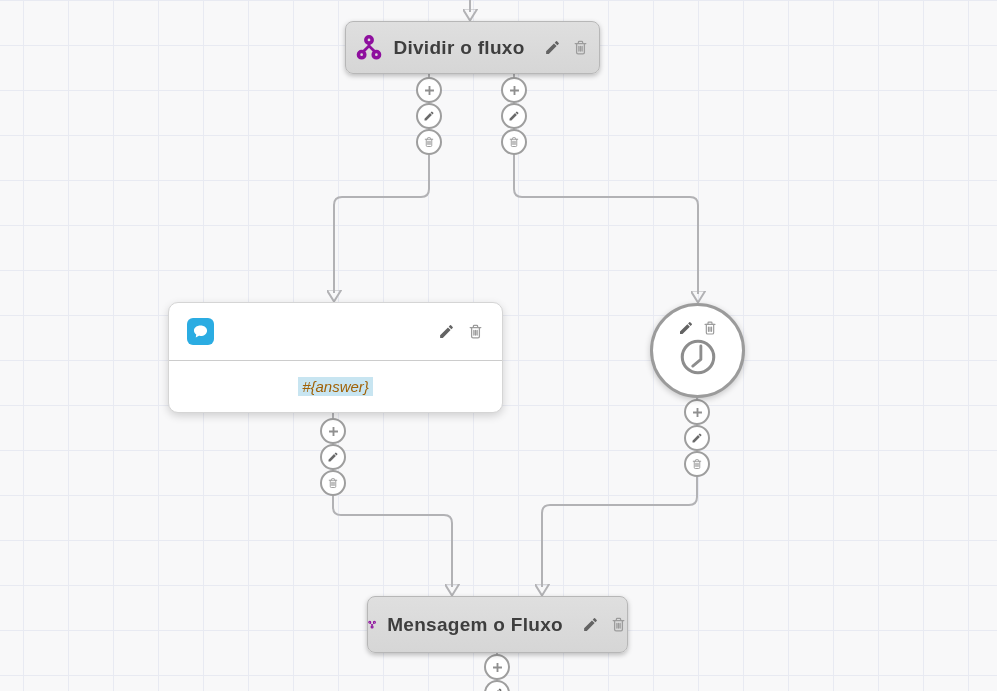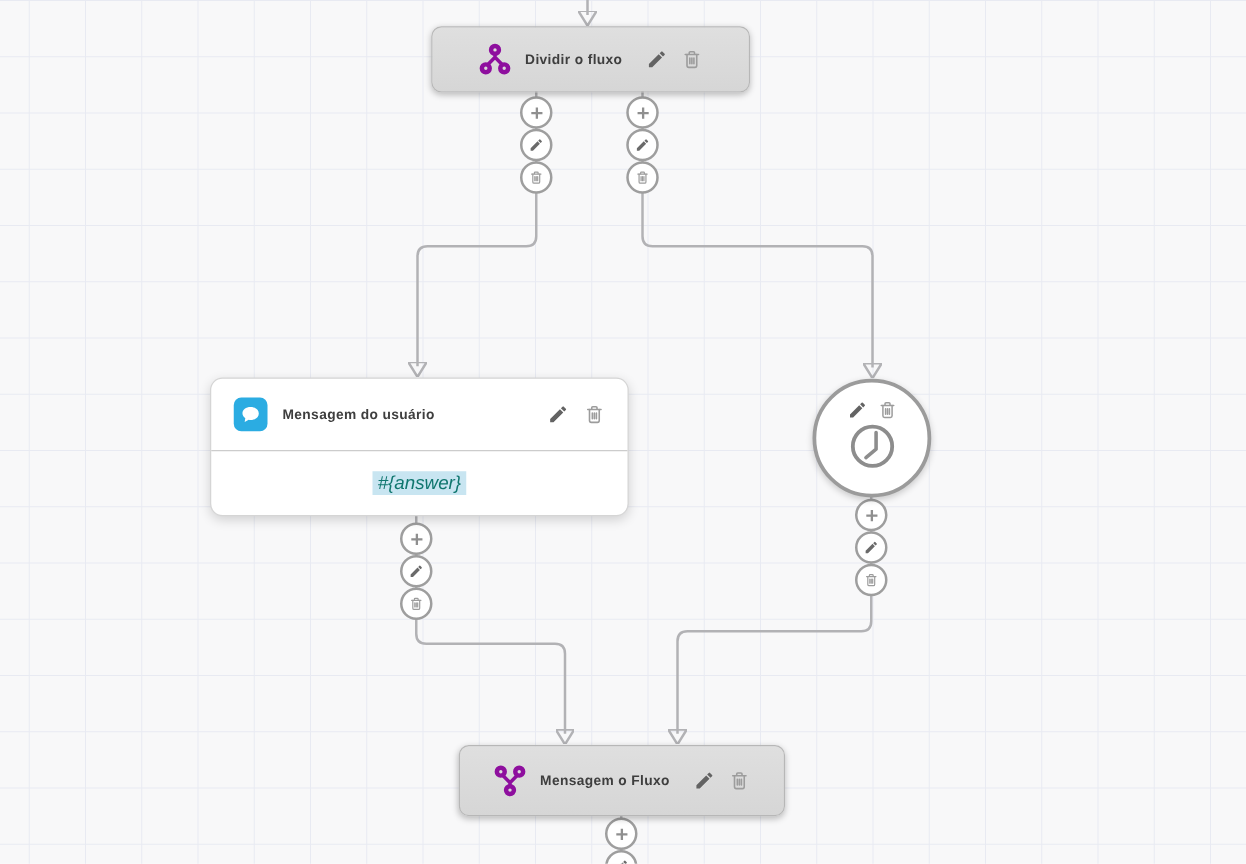--- a/index.html
+++ b/index.html
@@ -23,37 +23,37 @@
     display:flex; align-items:center; justify-content:center; padding:0; cursor:pointer;
   }
 
   .node { position:absolute; z-index:3; box-sizing:border-box; }
   .gray-node {
     display:flex; align-items:center; justify-content:center; gap:11px;
     background:linear-gradient(#dfdfdf,#d6d6d6);
     border:1px solid #b7b7b7; border-radius:8px;
     box-shadow:0 2px 5px rgba(0,0,0,0.25);
   }
-  .ntitle { font-size:11px; font-weight:bold; color:#3e3e3e; letter-spacing:0.3px; white-space:nowrap; }
+  .ntitle { font-size:19px; font-weight:bold; color:#3e3e3e; letter-spacing:0.3px; white-space:nowrap; }
   .gray-node .ntitle { margin-right:8px; }
   .act { background:none; border:none; padding:0; display:flex; align-items:center; cursor:pointer; }
 
   .card {
     background:#fff; border:1px solid #d5d5d5; border-radius:10px;
     box-shadow:0 3px 9px rgba(0,0,0,0.16);
     display:flex; flex-direction:column;
   }
   .card-header { display:flex; align-items:center; height:57px; padding:0 18px; gap:12px; border-bottom:1px solid #cccccc; }
   .spacer { flex:1; }
   .msg-icon-box {
     width:27px; height:27px; border-radius:6px; background:#2bace2;
     display:flex; align-items:center; justify-content:center; flex:0 0 auto;
   }
   .card-body { flex:1; display:flex; align-items:center; justify-content:center; }
-  .var-chip { font-size:15px; font-style:italic; color:#0f766e; background:#c8e5f1; padding:1px 4px; }
+  .var-chip { font-size:15px; font-style:italic; color:#a16207; background:#c8e5f1; padding:1px 4px; }
 
   .circle-node {
     background:#fff; border:3px solid #9b9b9b; border-radius:50%;
     box-shadow:0 2px 6px rgba(0,0,0,0.2);
     display:flex; flex-direction:column; align-items:center;
   }
   .circle-actions { display:flex; gap:8px; margin-top:14px; }
 </style>
 </head>
 <body>
@@ -196,21 +196,20 @@
     </button>
   </div>
 
   <div class="node card" style="left:168px;top:302px;width:335px;height:111px">
     <div class="card-header">
       <span class="msg-icon-box">
         <svg width="17" height="17" viewBox="0 0 20 20">
             <path fill="#ffffff" d="M10,3 C5.6,3 2.3,5.5 2.3,8.9 c0,1.9 1.1,3.5 2.7,4.6 L4.4,17.2 l3.8-2.1 c0.6,0.1 1.2,0.2 1.8,0.2 4.4,0 7.7-2.6 7.7-6.2 C17.7,5.5 14.4,3 10,3 z"></path>
           </svg>
       </span>
-      <span class="ntitle">Mensagem do usuário</span>
       <span class="spacer"></span>
       <button class="act">
         <svg width="17" height="17" viewBox="0 0 24 24">
             <path fill="#636363" d="M3 17.25V21h3.75L17.81 9.94l-3.75-3.75L3 17.25zM20.71 7.04a1 1 0 0 0 0-1.41l-2.34-2.34a1 1 0 0 0-1.41 0l-1.83 1.83 3.75 3.75 1.83-1.83z"></path>
           </svg>
       </button>
       <button class="act">
         <svg width="17" height="17" viewBox="0 0 24 24">
             <g fill="none" stroke="#9c9c9c" stroke-width="1.8" stroke-linecap="round">
               <path d="M4.5,6.5 H19.5"></path>

